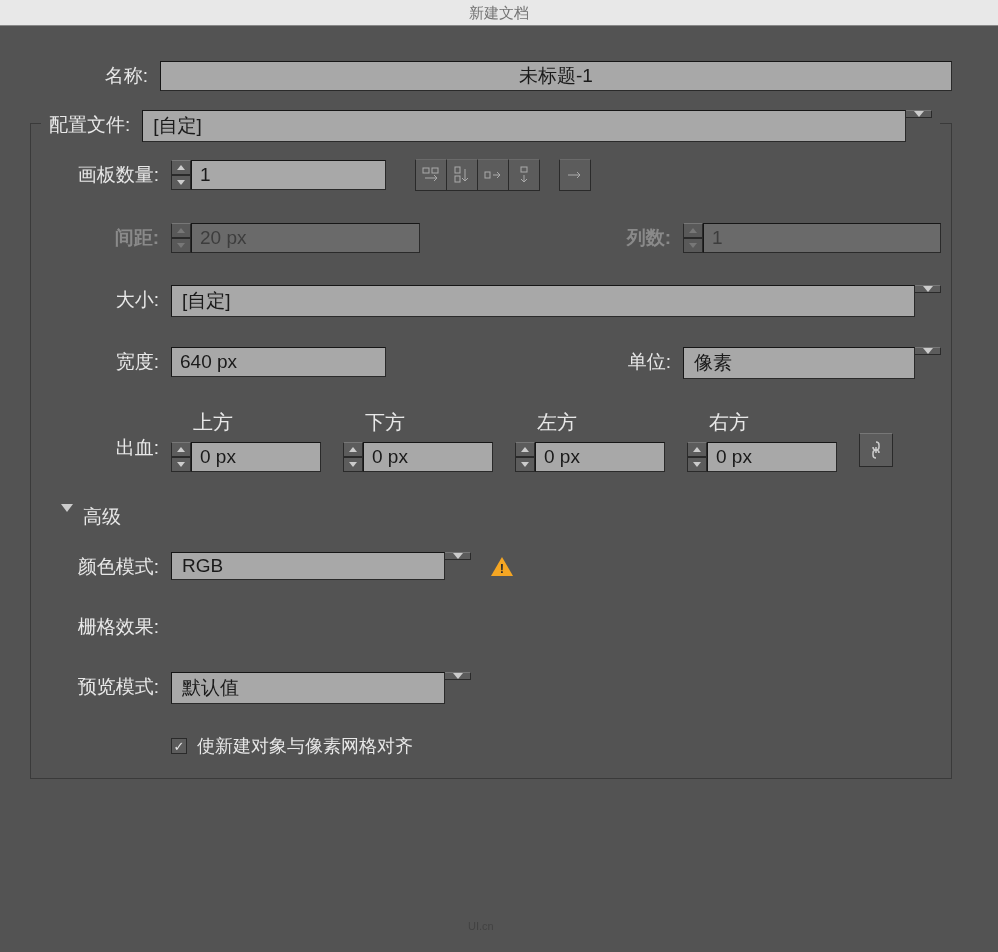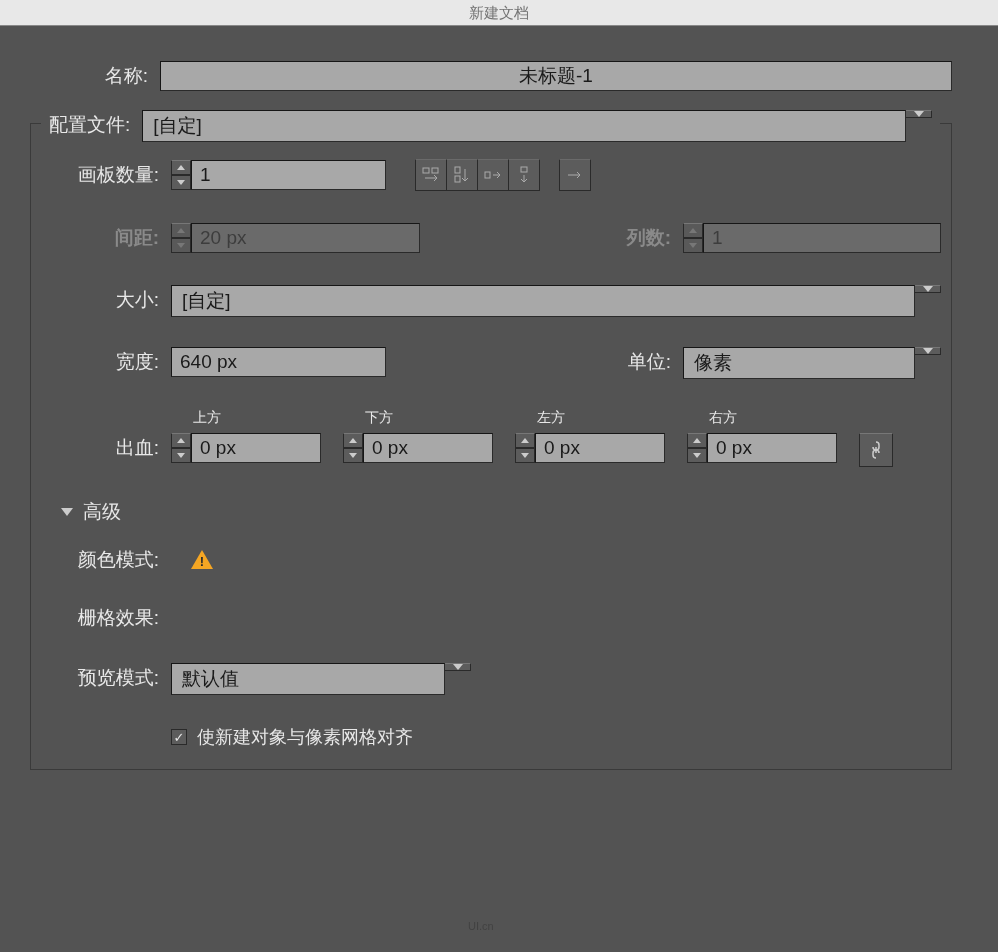--- a/index.html
+++ b/index.html
@@ -172,21 +172,21 @@
       content:''; position:absolute; left:50%; top:50%;
       width:8px; height:8px; background:#888; border-radius:50% 50% 0 0;
       transform: translate(-50%,-60%);
     }
     .bleed-col {
       display: flex;
       flex-direction: column;
       margin-right: 22px;
     }
     .bleed-col .col-label {
-      font-size: 14px;
+      font-size: 20px;
       color: #e8e8e8;
       margin-bottom: 6px;
       padding-left: 22px;
     }
     .link-btn {
       width: 34px; height: 34px;
       background: #5c5c5c;
       border: 1px solid #2a2a2a;
       border-top-color:#777;
       display:flex; align-items:center; justify-content:center;
@@ -195,21 +195,21 @@
     }
     .disclosure-tri {
       width: 0; height: 0;
       border-left: 6px solid transparent;
       border-right: 6px solid transparent;
       border-top: 8px solid #ccc;
       margin-right: 10px;
     }
     .section-heading {
       display: flex;
-      align-items: center;
+      align-items: flex-start;
       margin: 10px 0 22px 20px;
       font-size: 19px;
     }
     .warning-icon {
       margin-left: 20px;
       width: 22px; height: 20px;
       position: relative;
     }
     .warning-icon .tri {
       width:0;height:0;
@@ -425,20 +425,26 @@
       </div>
     </div>
 
     <div class="section-heading">
       <div class="disclosure-tri"></div>
       <span>高级</span>
     </div>
 
     <div class="row">
       <div class="label">颜色模式:</div>
+      <div class="dropdown" style="width:300px">
+        <div class="dropdown-field" style="flex:1">RGB</div>
+        <div class="dropdown-btn">
+            <div class="tri"></div>
+          </div>
+      </div>
       <div class="warning-icon">
         <div class="tri"></div>
           <div class="bang">!</div>
       </div>
     </div>
 
     <div class="row">
       <div class="label">栅格效果:</div>
     </div>
 

